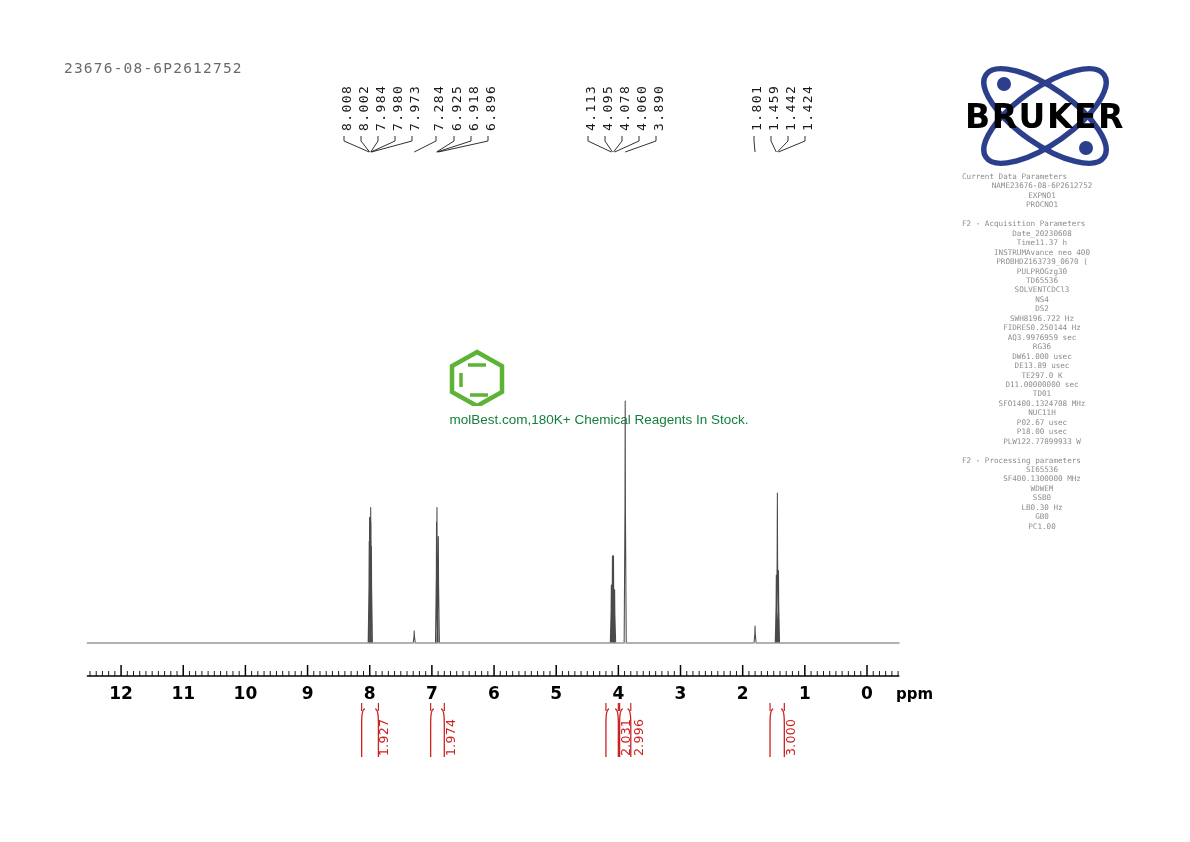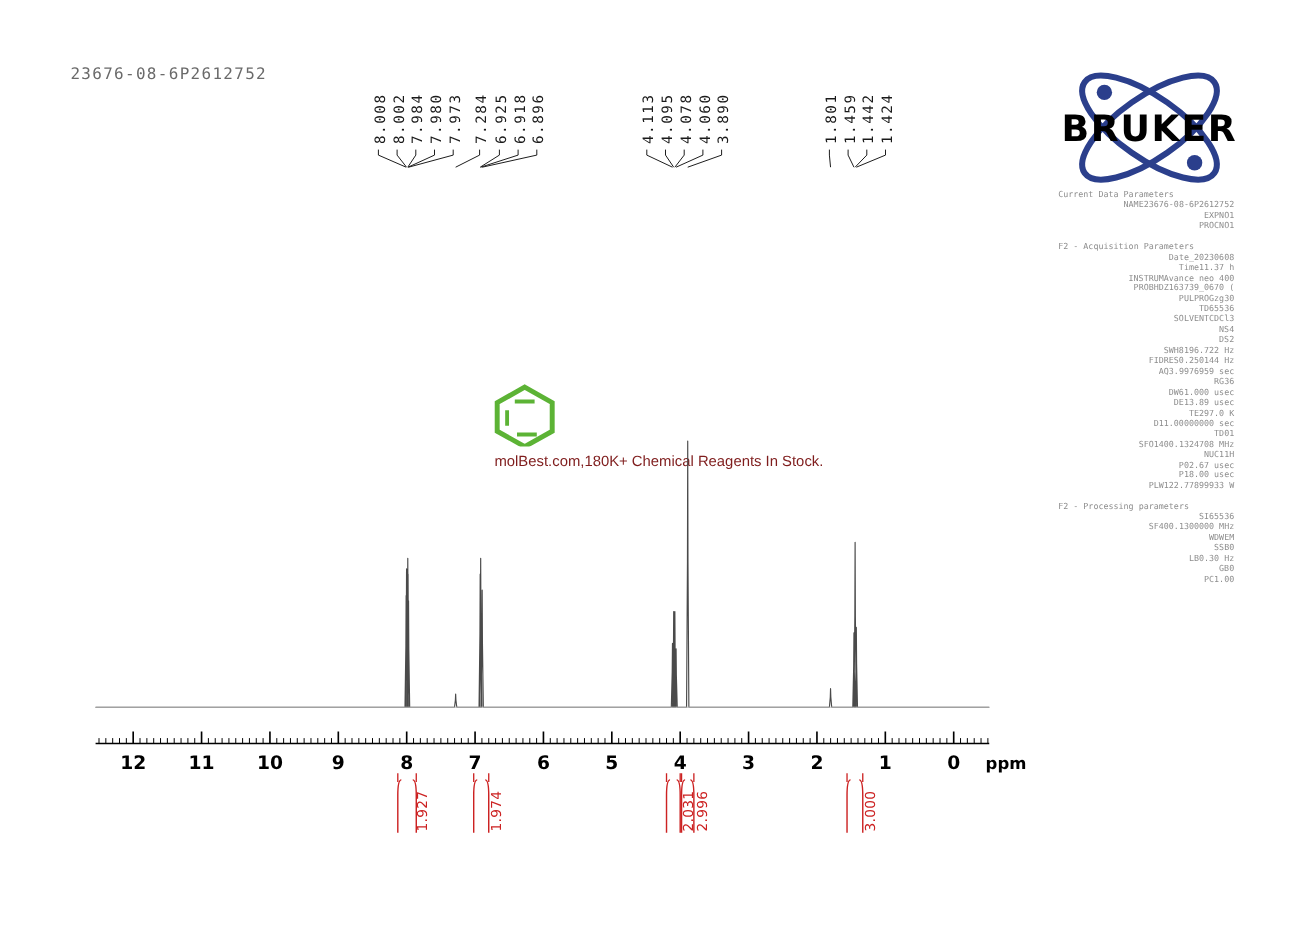--- a/index.html
+++ b/index.html
@@ -24,37 +24,37 @@
   #shift-label-layer{left:0;top:0;width:1190px;height:180px;}
   #leader-svg{left:0;top:0;}
 
   
   #param-panel{
     left:962px;top:172px;width:160px;
     font-family:"DejaVu Sans Mono",monospace;font-size:7.6px;line-height:9.45px;
     color:#8d8d8d;white-space:pre;
   }
   .param-head{color:#8d8d8d;}
-  .param-row{display:flex;justify-content:flex-end;}
+  .param-row{display:flex;justify-content:center;}
   .param-key{flex:0 0 auto;}
   .param-val{flex:0 0 auto;text-align:right;}
   .param-gap{height:9.45px;}
 
   
   #bruker-logo{left:953px;top:60px;width:185px;height:112px;}
 
   
   #watermark{left:444px;top:344px;width:310px;height:90px;}
   #watermark-wordmark{
     font-family:"DejaVu Sans",sans-serif;font-weight:bold;font-size:46px;
     color:#111;letter-spacing:-1px;position:absolute;left:72px;top:-2px;
   }
   #watermark-tagline{
     position:absolute;left:2px;top:68px;width:306px;text-align:center;
-    font-family:"Liberation Sans",sans-serif;font-size:13.5px;color:#7f1d1d;
+    font-family:"Liberation Sans",sans-serif;font-size:13.5px;color:#15803d;
     white-space:nowrap;
   }
 
   
   #spectrum-svg{left:0;top:0;}
   #axis-svg{left:0;top:0;}
   .axis-num{
     font-family:"DejaVu Sans",sans-serif;font-weight:bold;font-size:17px;fill:#000;
     text-anchor:middle;
   }

